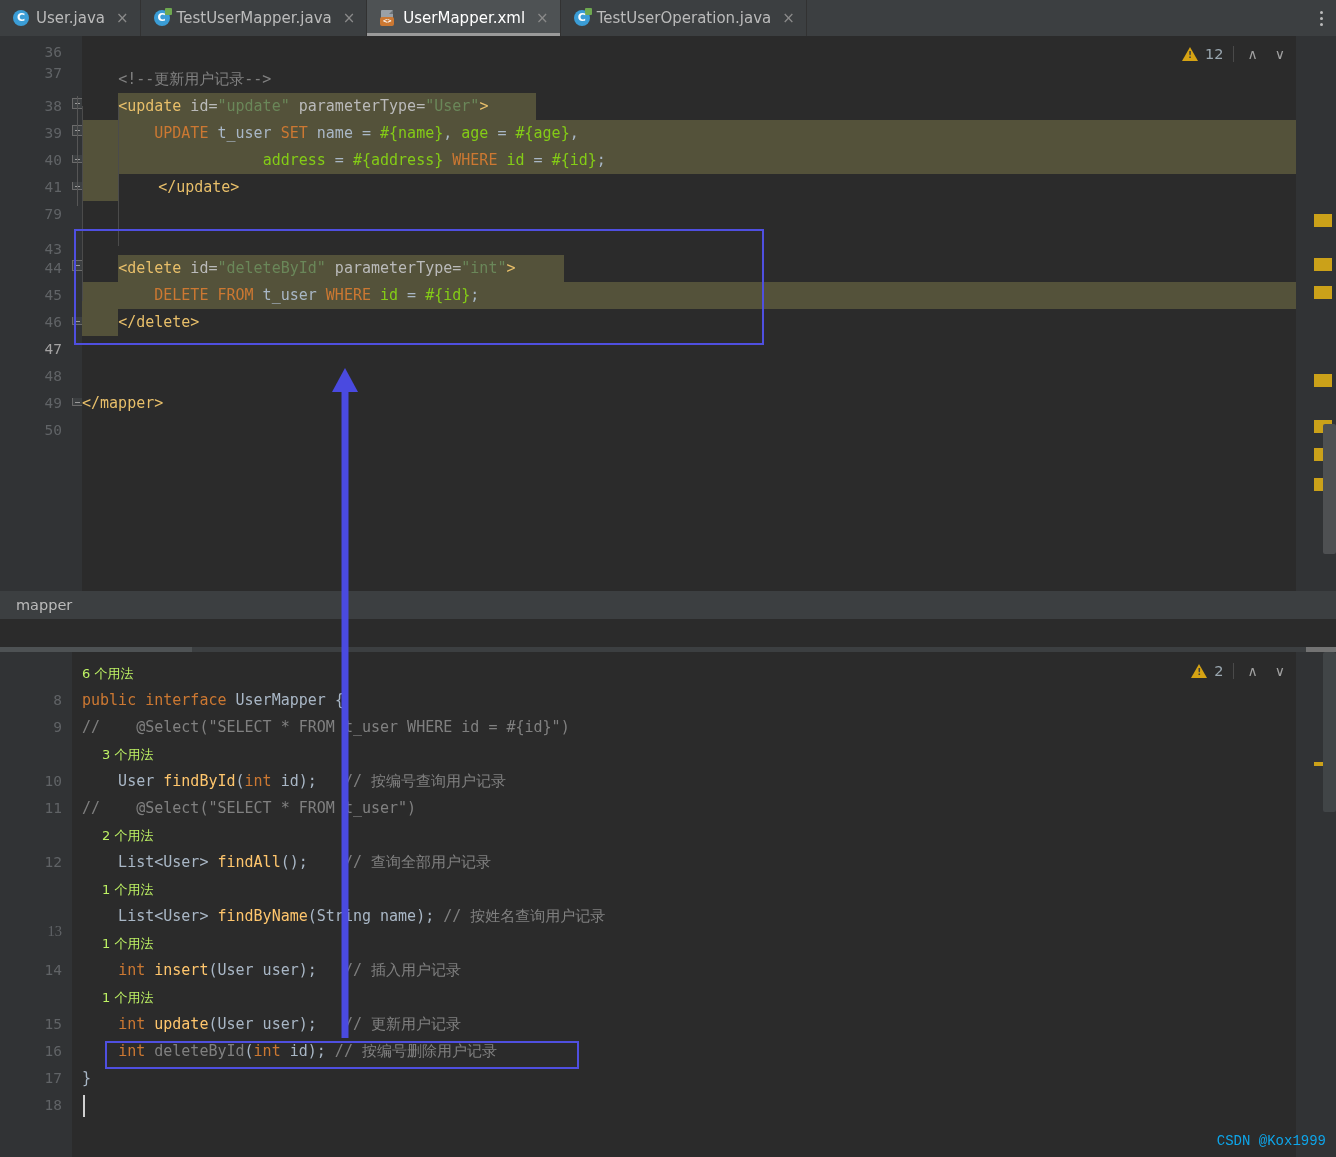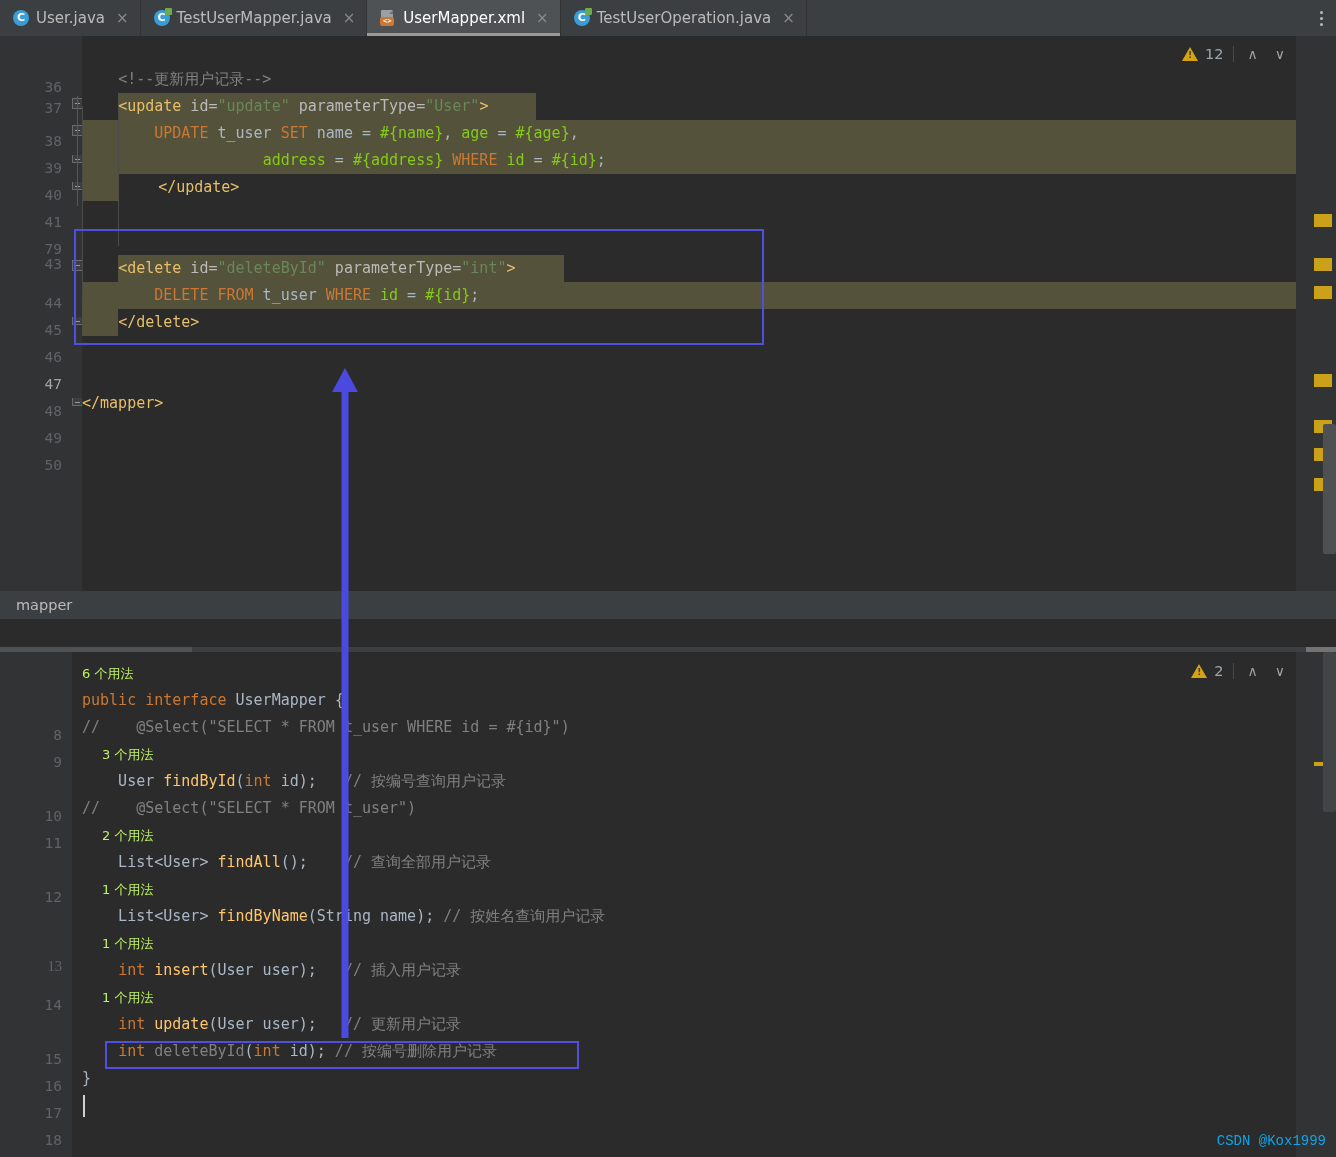--- a/index.html
+++ b/index.html
@@ -104,21 +104,21 @@
   .codearea {
     position: absolute; top: 0; height: 100%;
     background: #2b2b2b; overflow: hidden;
   }
   .ca-top    { left: 82px; right: 40px; }
   .ca-bottom { left: 72px; right: 40px; }
 
   .lnum {
     position: absolute; right: 10px; width: 60px; text-align: right;
     color: #606366; font-size: 14.5px; font-family: "DejaVu Sans Mono", monospace;
-    line-height: 27px; height: 27px; margin-top: 35px;
+    line-height: 27px; height: 27px;
   }
   .lnum.cur { color: #a4a3a3; }
 
   .cline {
     position: absolute; left: 0; height: 27px; line-height: 27px;
     font-size: 15px; white-space: pre; font-family: "DejaVu Sans Mono", monospace;
     color: #a9b7c6;
   }
   .hl-band {
     position: absolute; height: 27px; background: #54523a;
@@ -268,21 +268,21 @@
   <div class="editor ed-top">
     <div class="leftstrip"></div>
     <div class="gutter g-top" id="gutter-top">
         <div class="lnum" style="top: 3px;">36</div>
         <div class="lnum" style="top: 24px;">37</div>
         <div class="lnum" style="top: 57px;">38</div>
         <div class="lnum" style="top: 84px;">39</div>
         <div class="lnum" style="top: 111px;">40</div>
         <div class="lnum" style="top: 138px;">41</div>
         <div class="lnum" style="top: 165px;">79</div>
-        <div class="lnum" style="top: 180px; text-align: right;">43</div>
+        <div class="lnum" style="top: 200px; text-align: right;">43</div>
         <div class="lnum" style="top: 219px;">44</div>
         <div class="lnum" style="top: 246px;">45</div>
         <div class="lnum" style="top: 273px;">46</div>
         <div class="lnum cur" style="top: 300px;">47</div>
         <div class="lnum" style="top: 327px;">48</div>
         <div class="lnum" style="top: 354px;">49</div>
         <div class="lnum" style="top: 381px;">50</div>
       </div>
     <div class="gutter-fold gf-top" id="foldgutter-top">
         <div class="hl-band" style="top: 84px; left: 10px; width: 38px;"></div>

